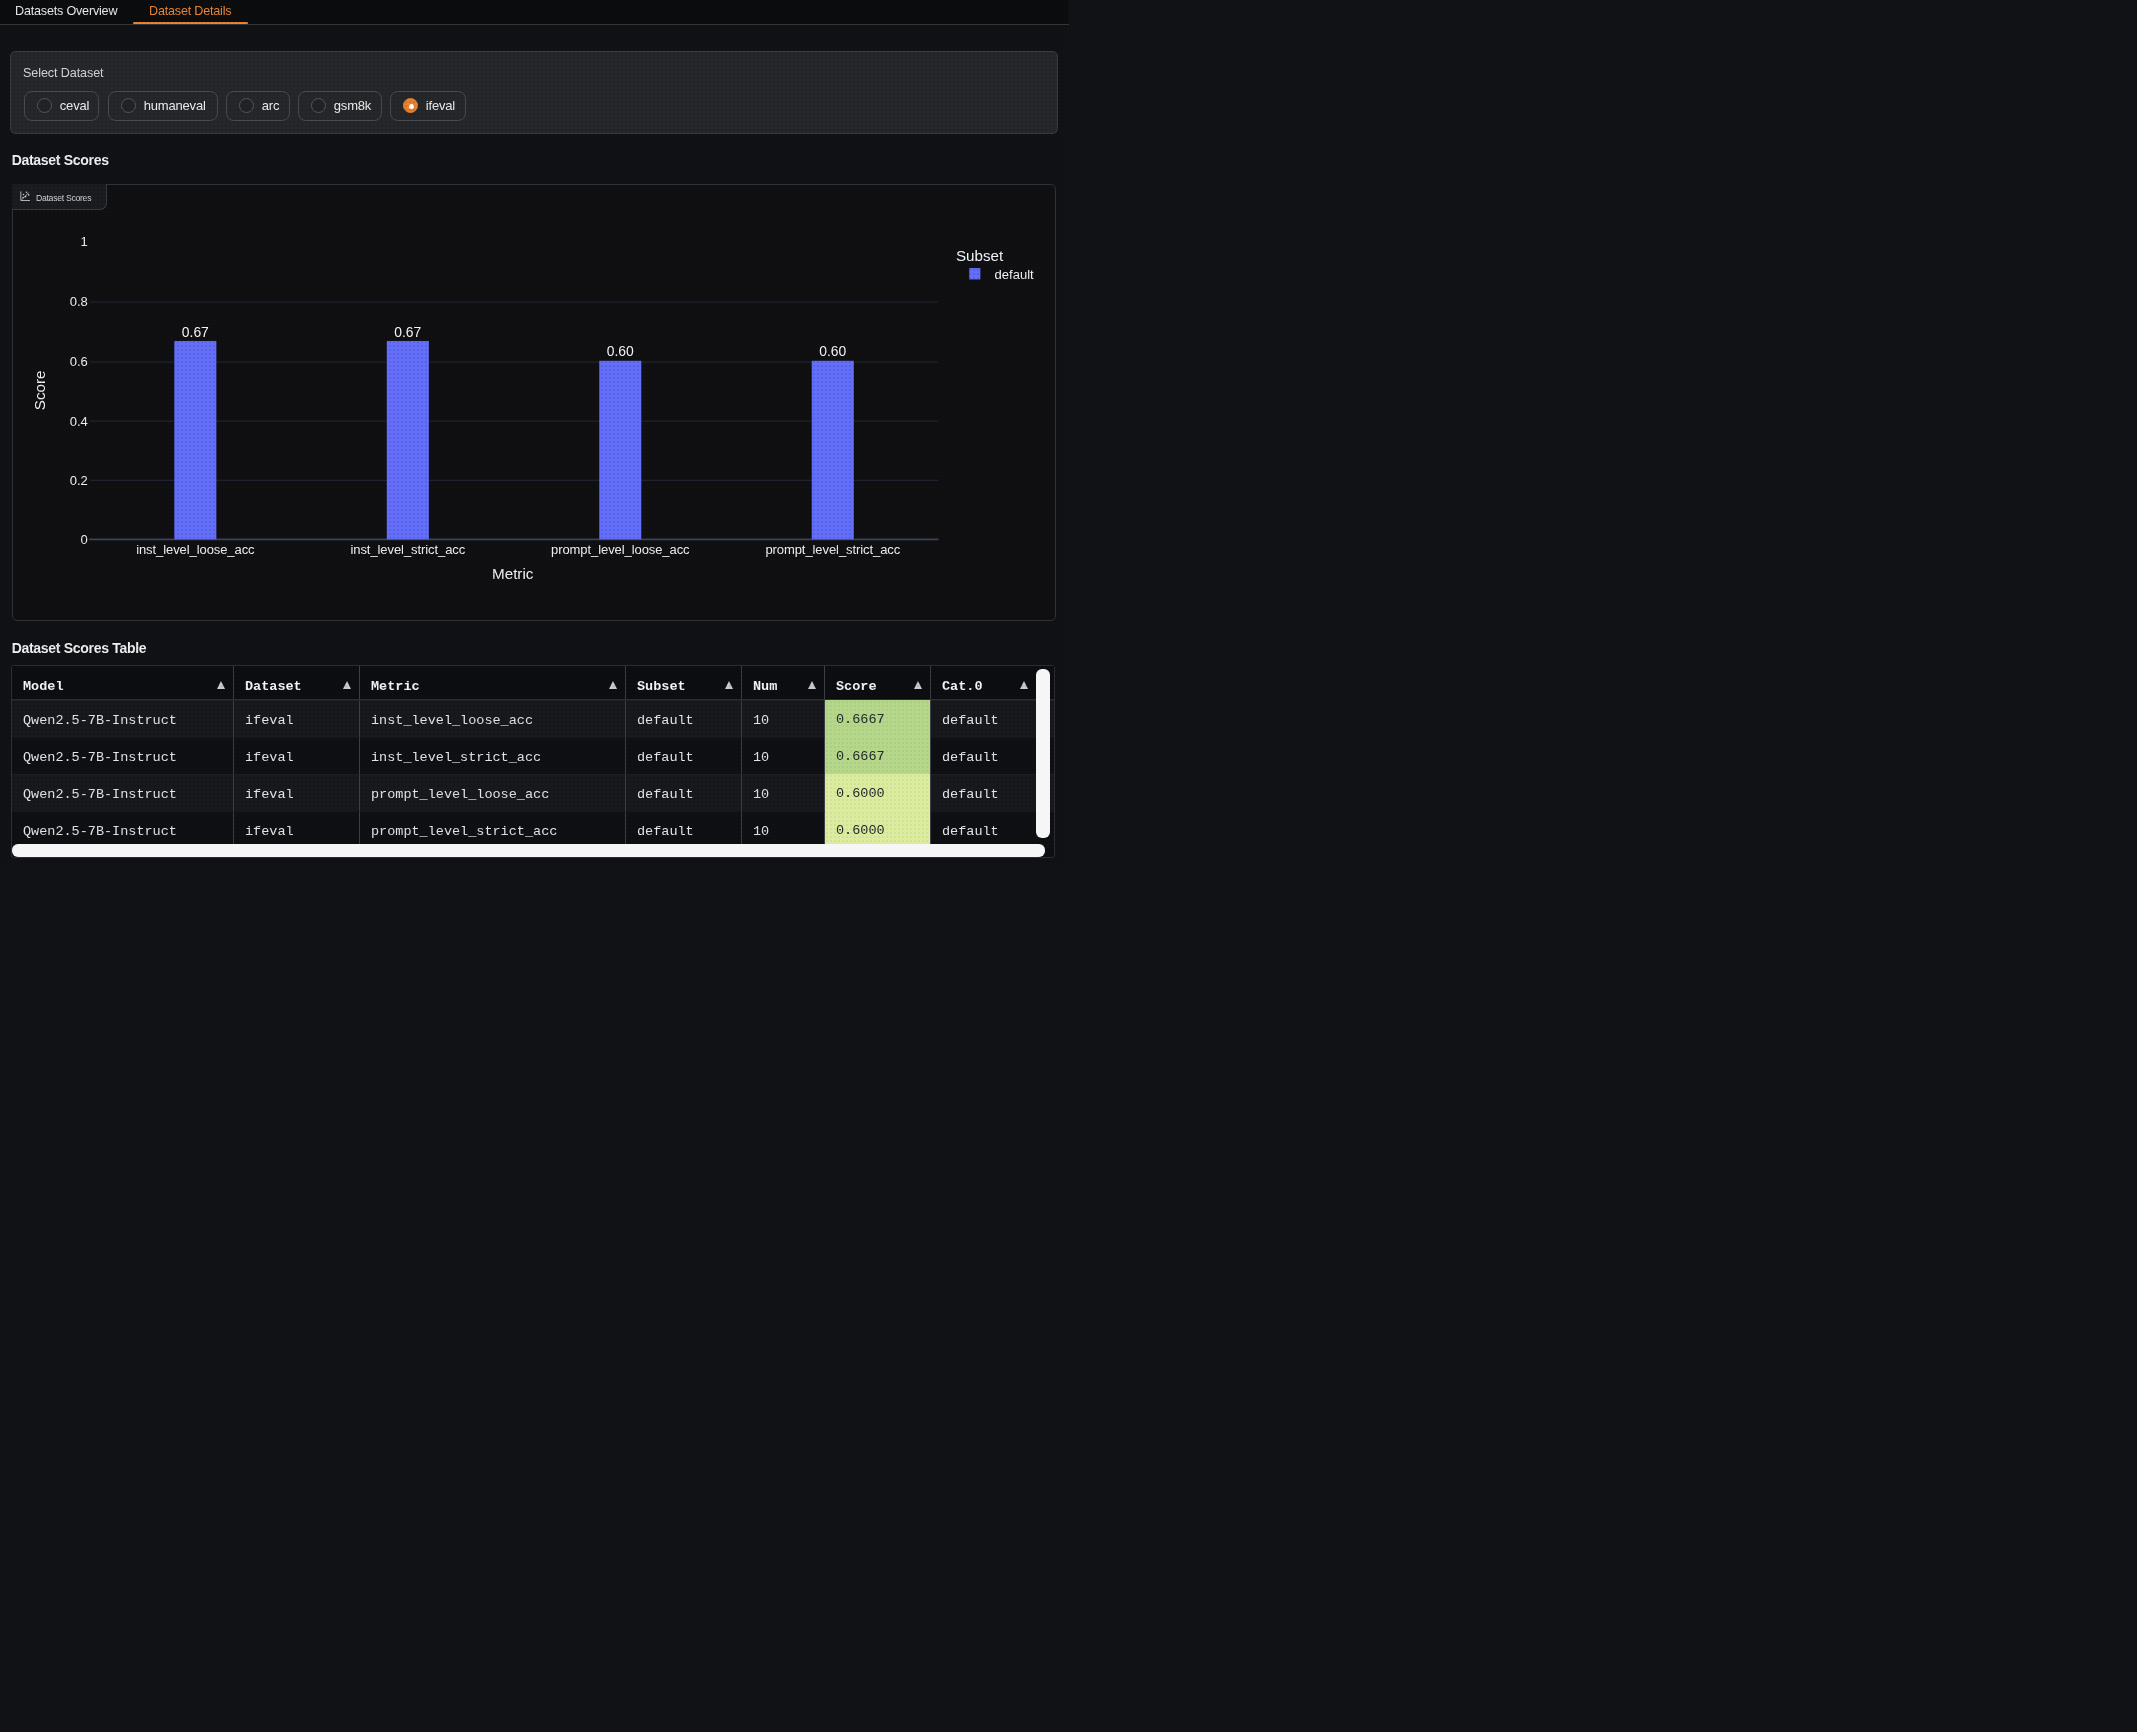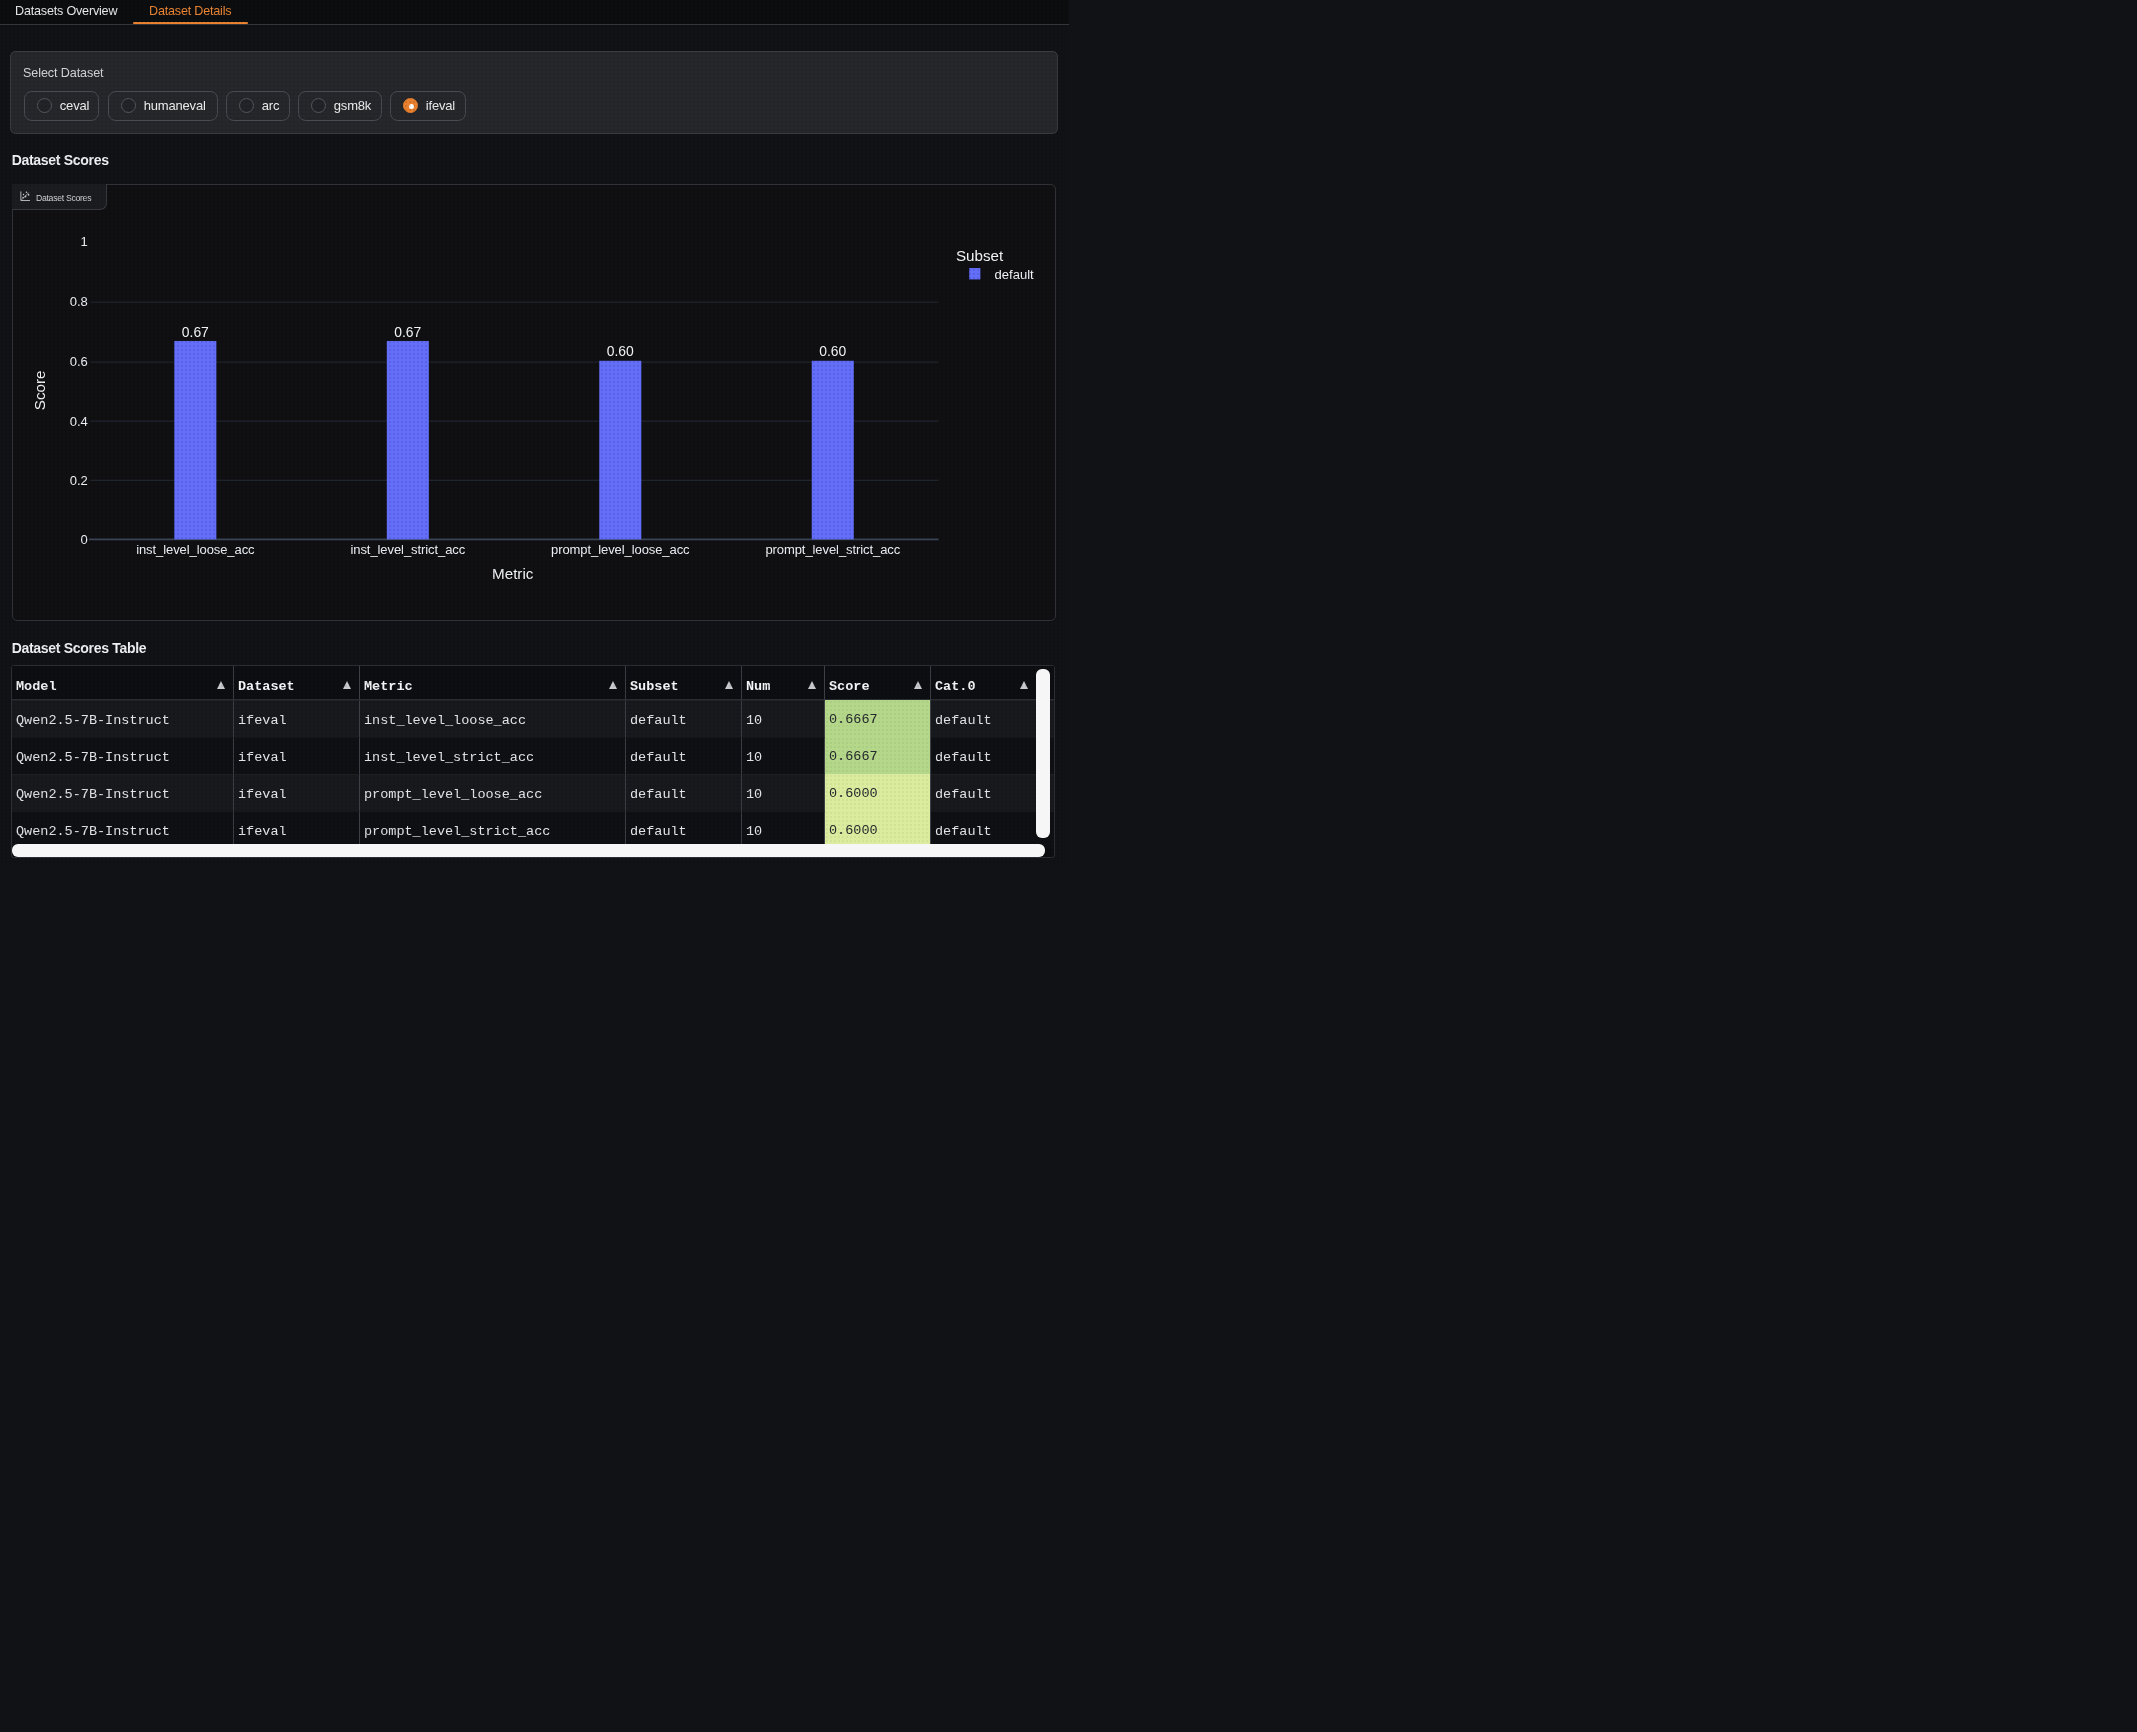--- a/index.html
+++ b/index.html
@@ -39,21 +39,21 @@
   #chartlabel svg { margin-left:7.8px; }
   #chartlabel span { font-size:8.7px; color:#cfd0d4; margin-left:6px; letter-spacing:-0.3px; position:relative; top:1.3px; }
   
   #tablewrap { position:absolute; left:11px; top:665px; width:1044px; height:193px;
     border:0.9px solid #2e2f34; border-radius:2.6px; background:#0d0e11; }
   #tbl { position:absolute; left:0; top:0; width:1042px;
     font-family:"Liberation Mono", monospace; font-size:13.5px; color:#e4e5e8;
     display:grid;
     grid-template-columns:222px 126px 266px 116px 83px 106px 123px;
     grid-template-rows:34px 37px 37px 37px 37px; }
-  #tbl .c { padding-left:4px; padding-top:2.6px; border-right:0.9px solid #3e3f46; display:flex; align-items:center;
+  #tbl .c { padding-left:11px; padding-top:2.6px; border-right:0.9px solid #3e3f46; display:flex; align-items:center;
     white-space:nowrap; overflow:hidden; position:relative;font-family:Liberation Mono, monospace; }
   #tbl .c:nth-child(7n) { border-right:none; }
   #tbl .c:not(.hd) { border-top:0.9px solid rgba(255,255,255,0.035); }
   #tbl .hd { font-weight:bold; color:#f4f5f7; background:#0d0e11; border-bottom:0.9px solid #2c2d33; padding-top:8.3px; }
   .r1 { background:#18191d; }
   .r2 { background:#0f1013; }
   .g1, .g2 { position:relative; z-index:55;
     background-image:radial-gradient(rgba(0,0,0,0.065) 0.6px, rgba(0,0,0,0) 1px) !important;
     background-size:4px 4px !important; }
   .g1 { background-color:#b4d78a !important; color:#26292d; border-top:none !important; }

